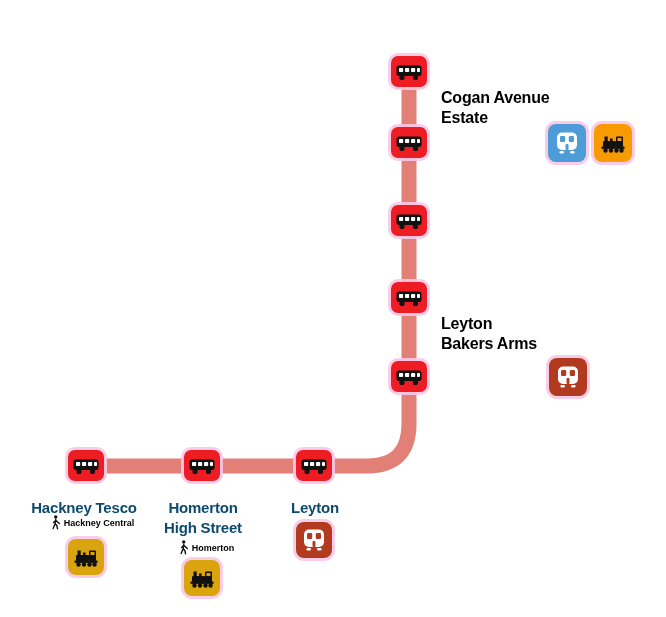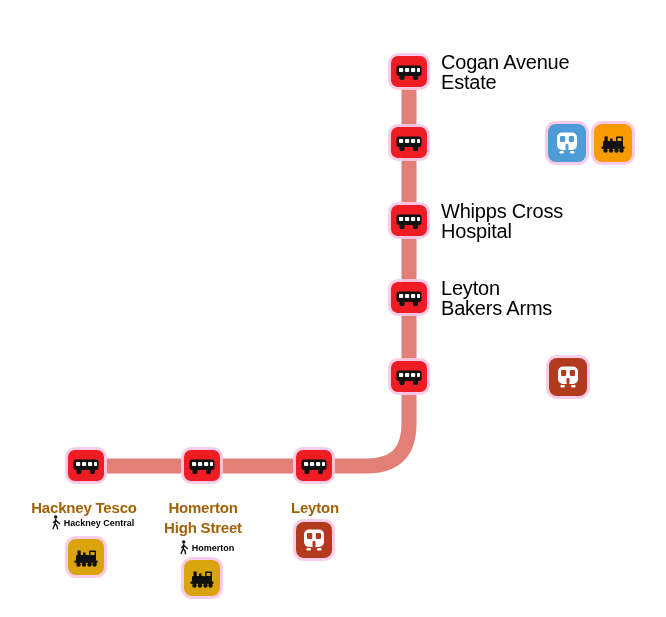--- a/index.html
+++ b/index.html
@@ -29,34 +29,35 @@
   .mode-lg   { width: 38px; height: 38px; border-radius: 8px; }
   .mode-sm   { width: 36px; height: 36px; border-radius: 8px; }
   .bg-darkred { background: #b23b1f; }
   .bg-blue    { background: #4d9cd8; }
   .bg-orange  { background: #f79b00; }
   .bg-gold    { background: #d9a40e; }
 
   .label-right {
     position: absolute;
     transform: translateY(-50%);
-    font-size: 20px;
-    font-weight: 400;
+    font-size: 16px;
+    font-weight: 700;
     line-height: 20px;
     color: #000;
     white-space: pre-line;
     letter-spacing: -0.2px;
+    margin-top: 36px;
   }
   .label-center {
     position: absolute;
     transform: translateX(-50%);
     font-size: 15px;
     font-weight: 700;
     line-height: 20px;
-    color: #a16207;
+    color: #0c4a6e;
     white-space: pre-line;
     text-align: center;
     letter-spacing: -0.2px;
   }
   .walk-row {
     position: absolute;
     transform: translateX(-50%);
     display: flex;
     align-items: center;
     gap: 3px;
@@ -129,22 +130,20 @@
     <svg width="26" height="18" viewBox="0 0 26 18">
       <rect x="0.5" y="2.5" width="25" height="10.5" rx="2.5" fill="#111"></rect>
       <rect x="3" y="5" width="4.2" height="4" rx="0.8" fill="#fff"></rect>
       <rect x="9" y="5" width="4.2" height="4" rx="0.8" fill="#fff"></rect>
       <rect x="15" y="5" width="4.2" height="4" rx="0.8" fill="#fff"></rect>
       <rect x="21" y="5" width="3" height="4" rx="0.8" fill="#fff"></rect>
       <circle cx="6" cy="14.5" r="2.6" fill="#111"></circle>
       <circle cx="19.5" cy="14.5" r="2.6" fill="#111"></circle>
     </svg>
   </div>
-  <div class="label-right" style="left:441px;top:221px">Whipps Cross
-Hospital</div>
 
   <div class="marker busstop" style="left:391px;top:282px">
     <svg width="26" height="18" viewBox="0 0 26 18">
       <rect x="0.5" y="2.5" width="25" height="10.5" rx="2.5" fill="#111"></rect>
       <rect x="3" y="5" width="4.2" height="4" rx="0.8" fill="#fff"></rect>
       <rect x="9" y="5" width="4.2" height="4" rx="0.8" fill="#fff"></rect>
       <rect x="15" y="5" width="4.2" height="4" rx="0.8" fill="#fff"></rect>
       <rect x="21" y="5" width="3" height="4" rx="0.8" fill="#fff"></rect>
       <circle cx="6" cy="14.5" r="2.6" fill="#111"></circle>
       <circle cx="19.5" cy="14.5" r="2.6" fill="#111"></circle>

